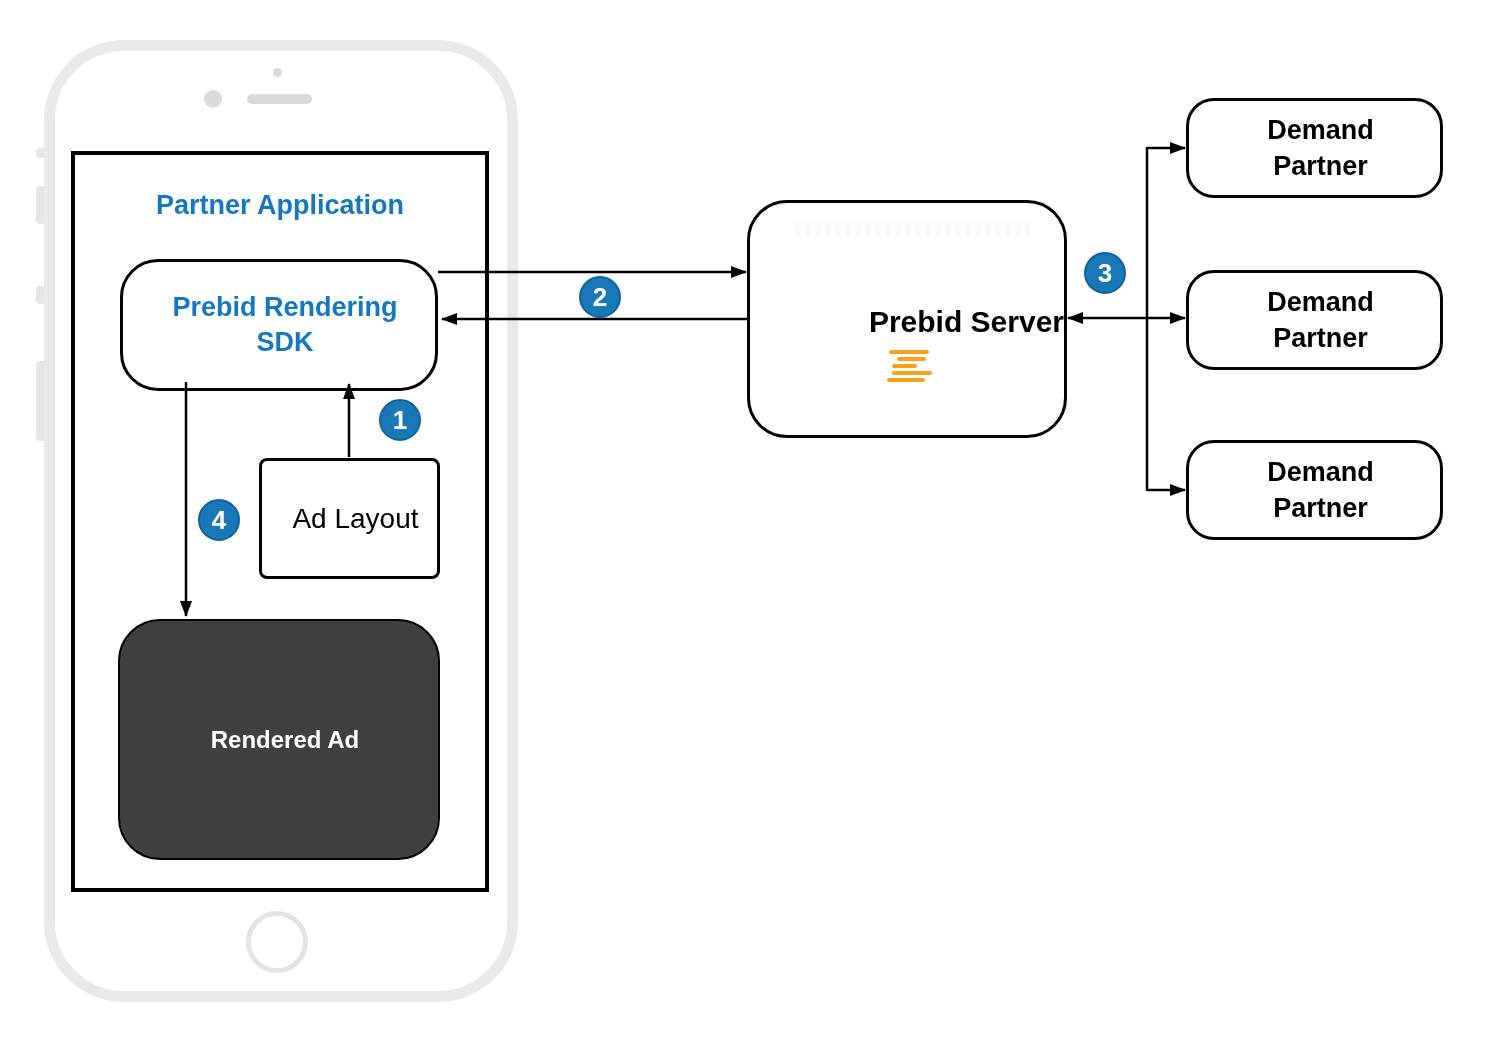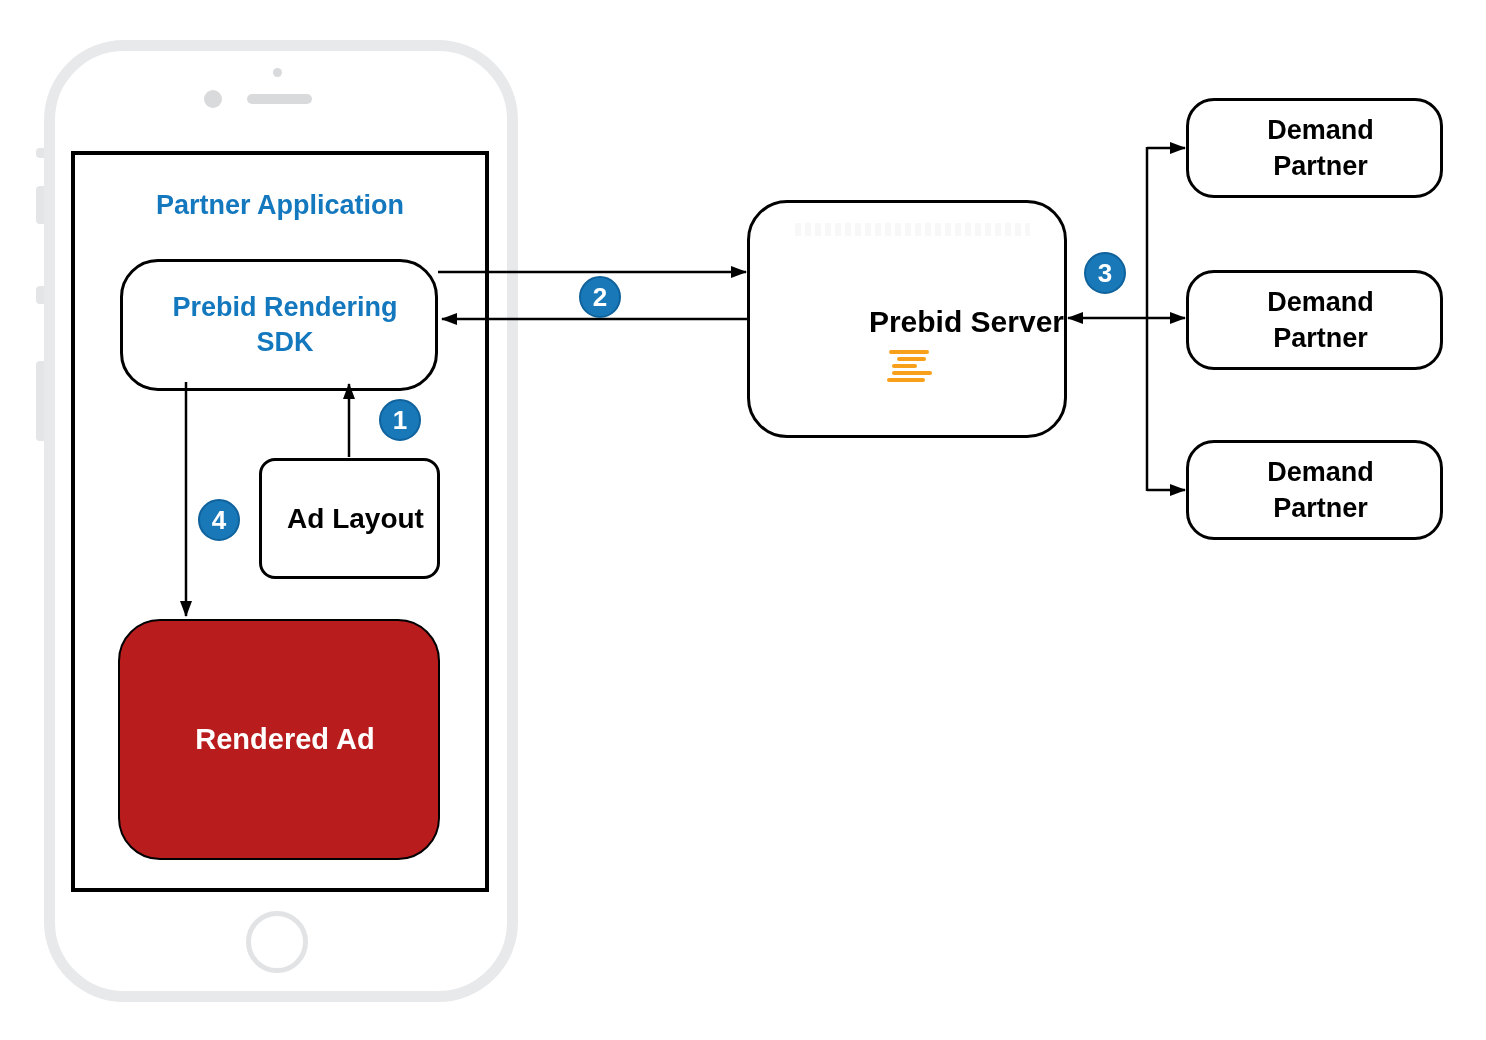--- a/index.html
+++ b/index.html
@@ -32,24 +32,24 @@
     color:#1478be;font-size:27px;font-weight:bold;z-index:3;
   }
   
   .dbox{
     position:absolute;border:3px solid #000000;border-radius:34px;background:#ffffff;
     box-sizing:border-box;display:flex;flex-direction:column;align-items:center;justify-content:center;
     text-align:center;z-index:3;padding-left:12px;
   }
   .sdk-box{left:120px;top:259px;width:318px;height:132px;border-radius:38px;
     color:#1478be;font-size:27px;font-weight:bold;line-height:35px;}
-  .adlayout-box{left:259px;top:458px;width:181px;height:121px;border-radius:16px;
-    color:#000000;font-size:28px;font-weight:bold;}
+  .adlayout-box{left:259px;top:458px;width:181px;height:121px;border-radius:8px;
+    color:#000000;font-size:28px;font-weight:normal;}
   .rendered-ad-box{left:118px;top:619px;width:322px;height:241px;border-radius:42px;
-    background:#b91c1c;border-width:2px;color:#ffffff;font-size:29px;font-weight:bold;}
+    background:#404040;border-width:2px;color:#ffffff;font-size:24px;font-weight:bold;}
   .server-box{left:747px;top:200px;width:320px;height:238px;border-radius:40px;}
   .server-title{position:absolute;top:102px;left:0;width:100%;text-align:right;
     color:#000000;font-size:30px;font-weight:bold;}
   .server-watermark{position:absolute;left:45px;top:20px;width:235px;height:13px;opacity:.6;
     background:repeating-linear-gradient(90deg,#f3f3f3 0 6px,transparent 6px 10px);}
   .prebid-logo{position:absolute;left:137px;top:147px;width:46px;height:33px;}
   .prebid-logo .bar{position:absolute;height:4px;border-radius:2px;background:#f9a01b;}
   .pb1{left:2px;top:0;width:40px;}
   .pb2{left:10px;top:7px;width:29px;}
   .pb3{left:5px;top:14px;width:25px;}

